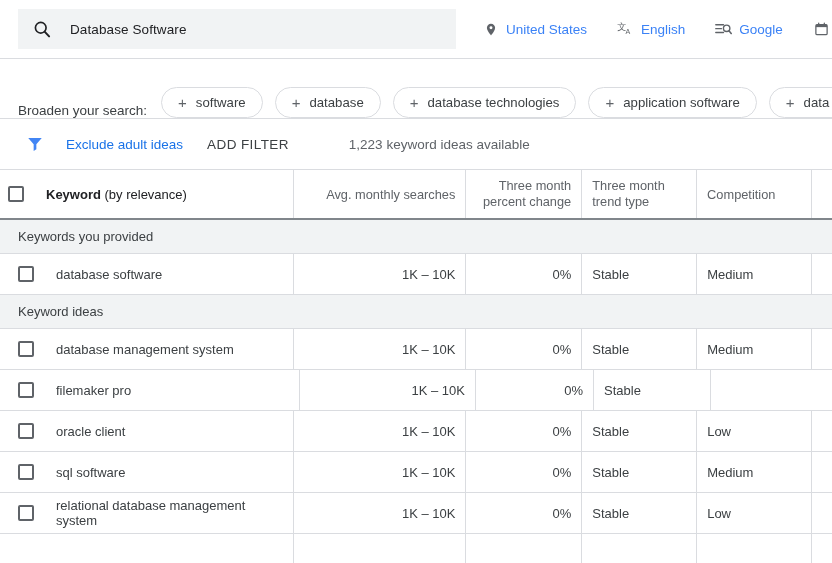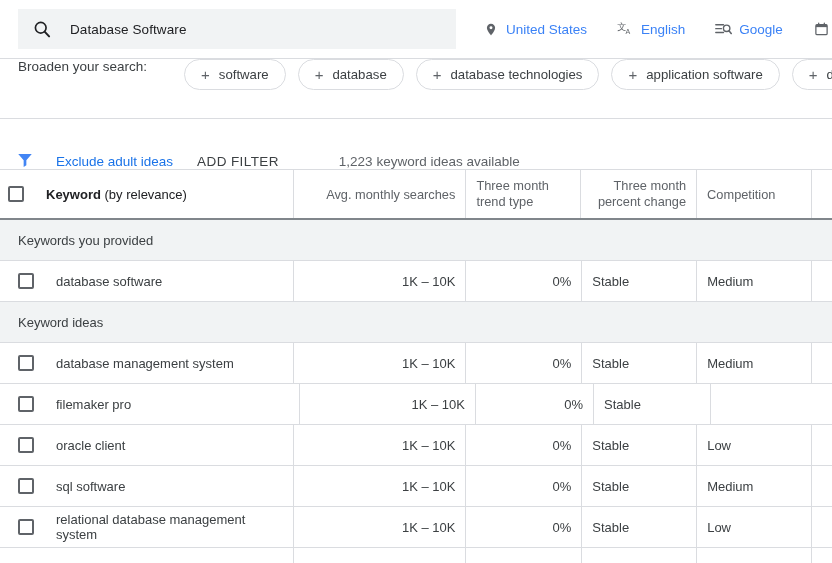--- a/index.html
+++ b/index.html
@@ -52,26 +52,25 @@
     margin-right: 30px;
     cursor: pointer;
   }
   .top-opt .ic { width: 17px; height: 17px; flex: none; margin-right: 7px; display:inline-flex; align-items:center; justify-content:center;}
   .top-opt.date { margin-right: 0; }
 
   
   .broaden {
     height: 60px;
     display: flex;
-    align-items: flex-start;
+    align-items: flex-end;
     padding-left: 18px;
     border-bottom: 1px solid #dadce0;
     white-space: nowrap;
     overflow: hidden;
-    gap: 23px;
   }
   .broaden-label {
     font-size: 13.5px;
     color: #3c4043;
     margin-right: 14px;
     flex: none;
   }
   .chips { display: flex; align-items: center; gap: 12px; }
   .chip {
     display: inline-flex;
@@ -91,22 +90,22 @@
     color: #5f6368;
     margin-right: 9px;
     line-height: 1;
     font-weight: 400;
   }
 
   
   .filterbar {
     height: 50px;
     display: flex;
-    align-items: flex-end;
-    padding-left: 16px;
+    align-items: center;
+    padding-left: 26px;
     background: #fff;
   }
   .funnel { width: 18px; height: 18px; margin-right: 22px; flex: none; }
   .link-blue {
     font-size: 13.5px;
     color: #1a73e8;
     margin-right: 24px;
     cursor: pointer;
   }
   .add-filter {
@@ -144,21 +143,21 @@
   .th-kw .cb { margin-right: 22px; }
   .th-kw .lbl { color: #202124; font-weight: bold; font-size: 13px; }
   .th-kw .lbl .sub { font-weight: normal; }
   .th-avg { width: 176px; justify-content: flex-end; padding-right: 10px; }
   .th-pct { width: 118px; justify-content: flex-end; text-align: right; line-height: 1.25; }
   .th-trend { width: 117px; line-height: 1.25; }
   .th-comp { width: 117px; }
   .th-end { width: 5px; }
 
   .section-row {
-    height: 41px;
+    height: 34px;
     background: #f1f3f4;
     display: flex;
     align-items: center;
     padding-left: 18px;
     font-size: 13px;
     color: #3c4043;
     border-bottom: 1px solid #dadce0;
   }
 
   .trow {
@@ -297,22 +296,22 @@
 </div>
 
 <div class="tbl">
 
   <div class="thead">
     <div class="th th-kw">
       <span class="cb"></span>
       <span class="lbl"><span>Keyword</span><span class="sub"> (by relevance)</span></span>
     </div>
     <div class="th th-avg">Avg. monthly searches</div>
+    <div class="th th-pct">Three month percent change</div>
     <div class="th th-trend">Three month trend type</div>
-    <div class="th th-pct">Three month percent change</div>
     <div class="th th-comp">Competition</div>
     <div class="th th-end"></div>
   </div>
 
   <div class="section-row">Keywords you provided</div>
 
   <div class="trow">
     <div class="td td-kw">
       <span class="cb"></span>
       <span>database software</span>

